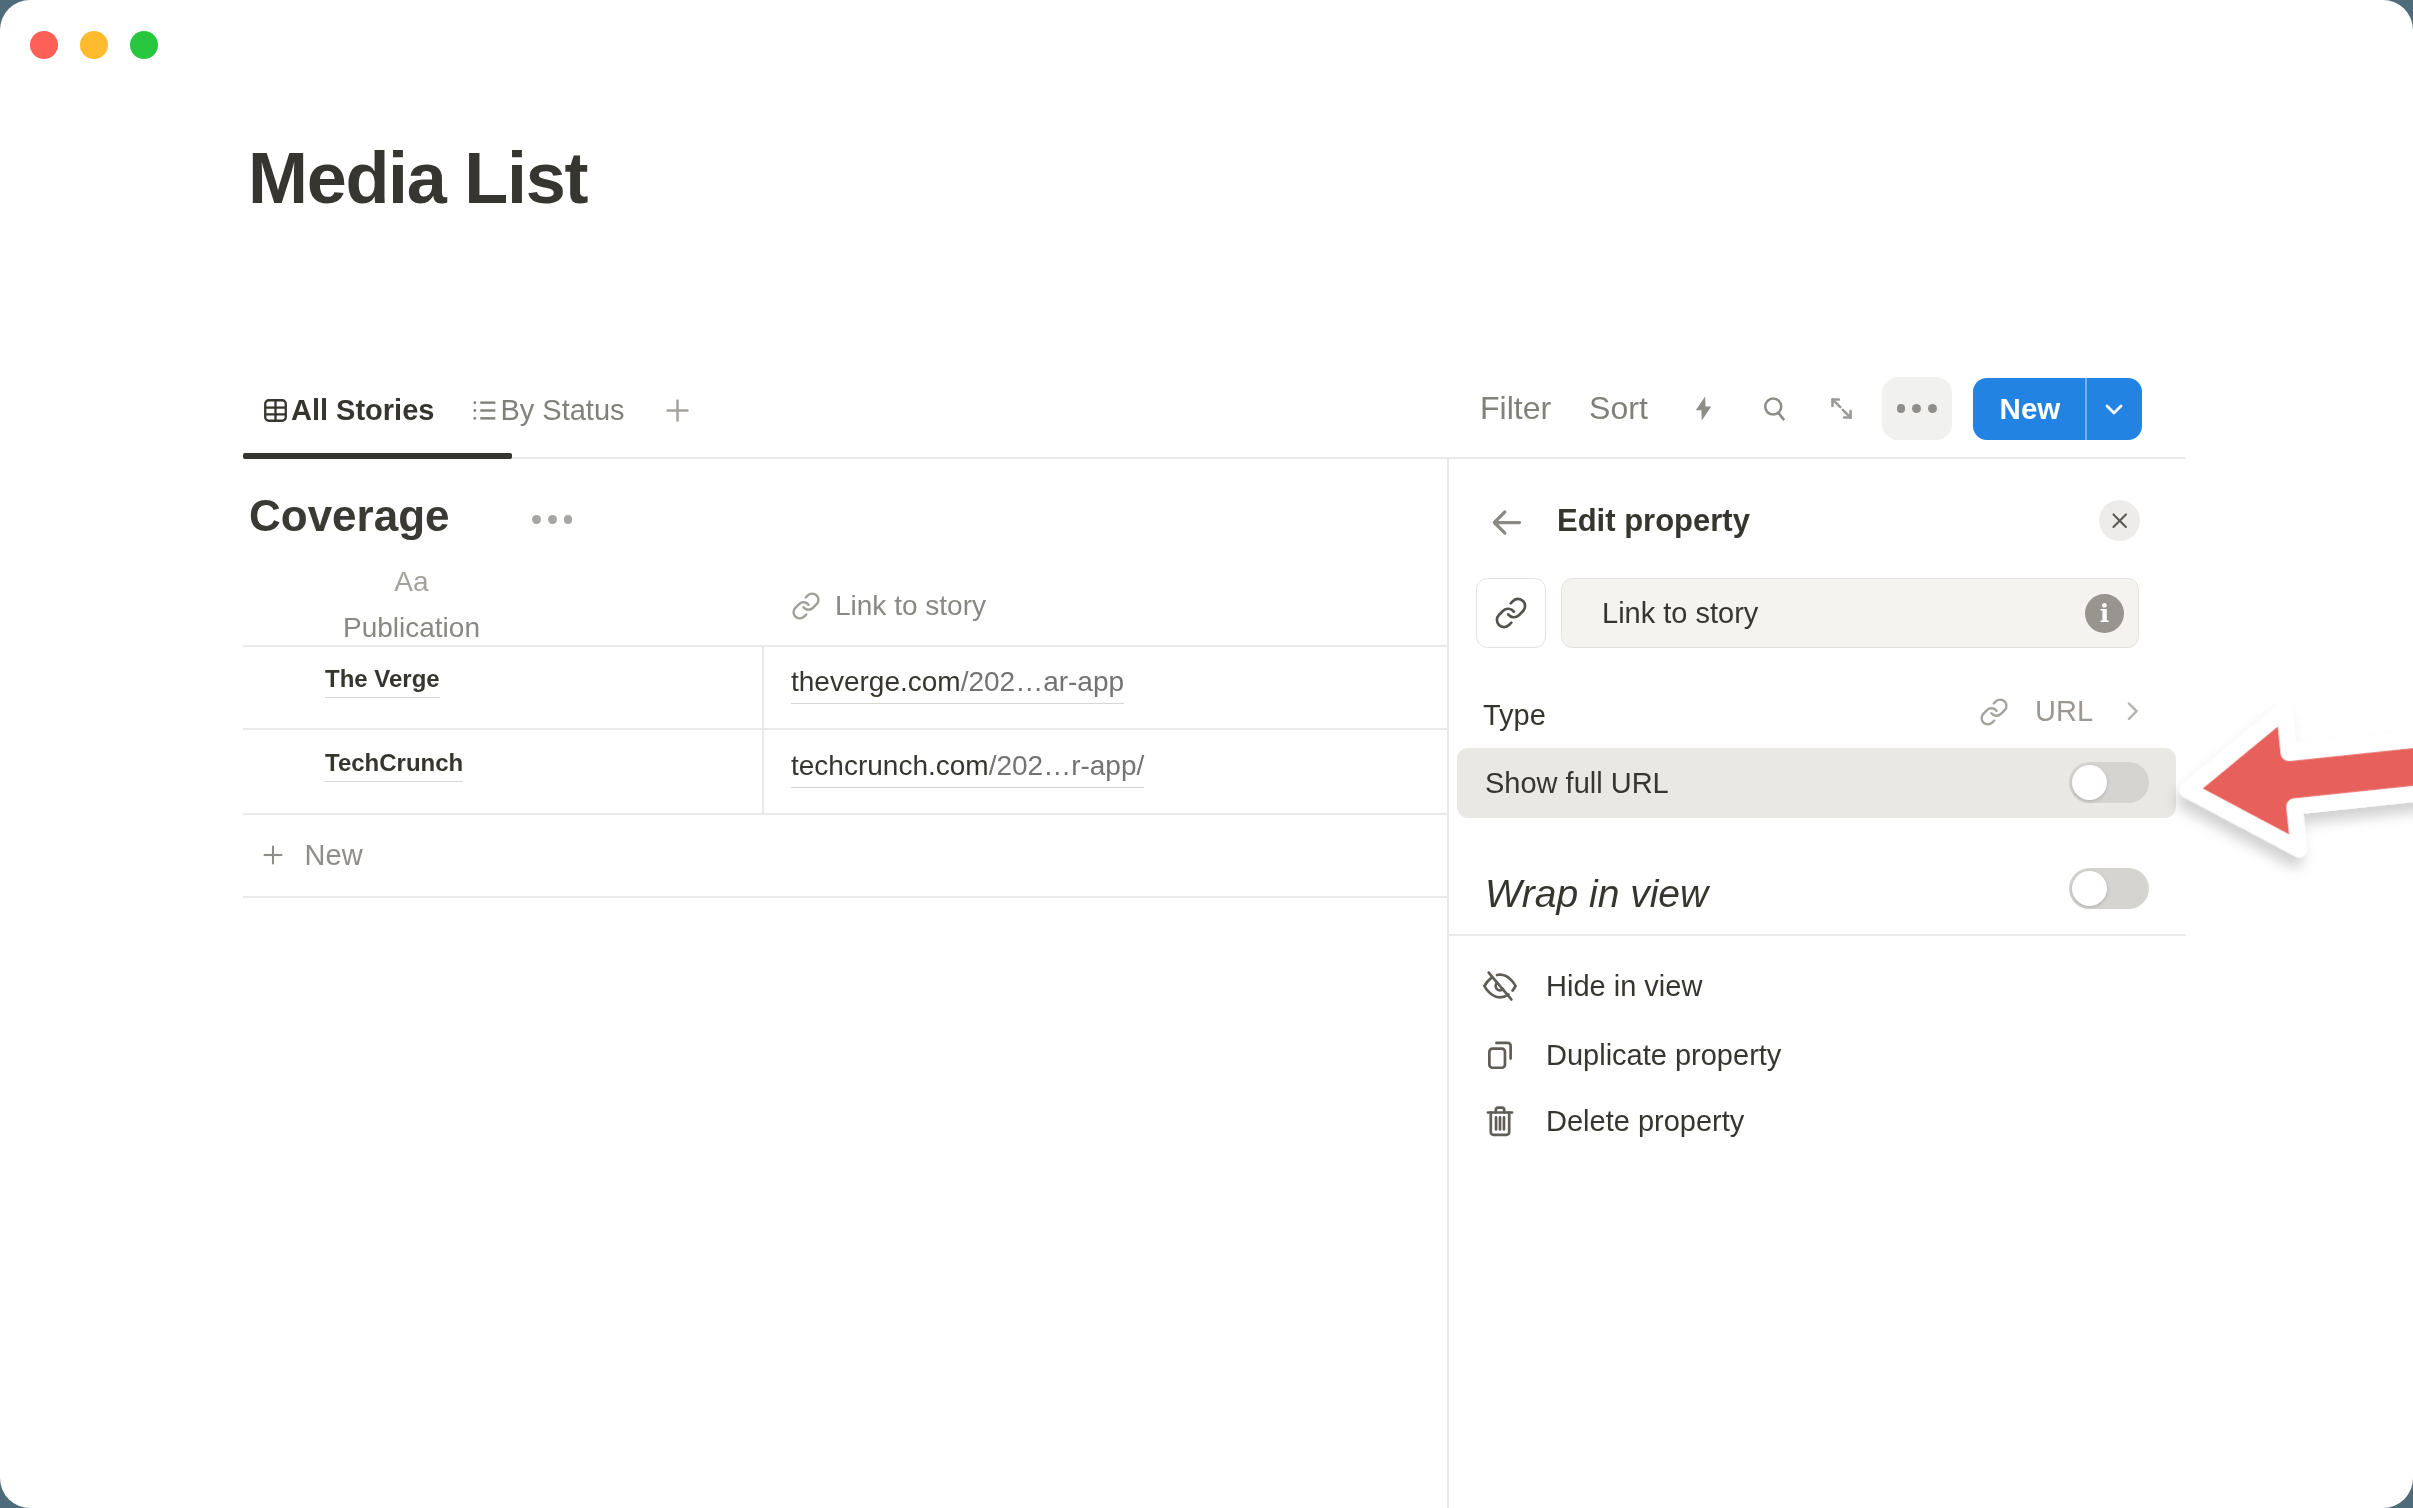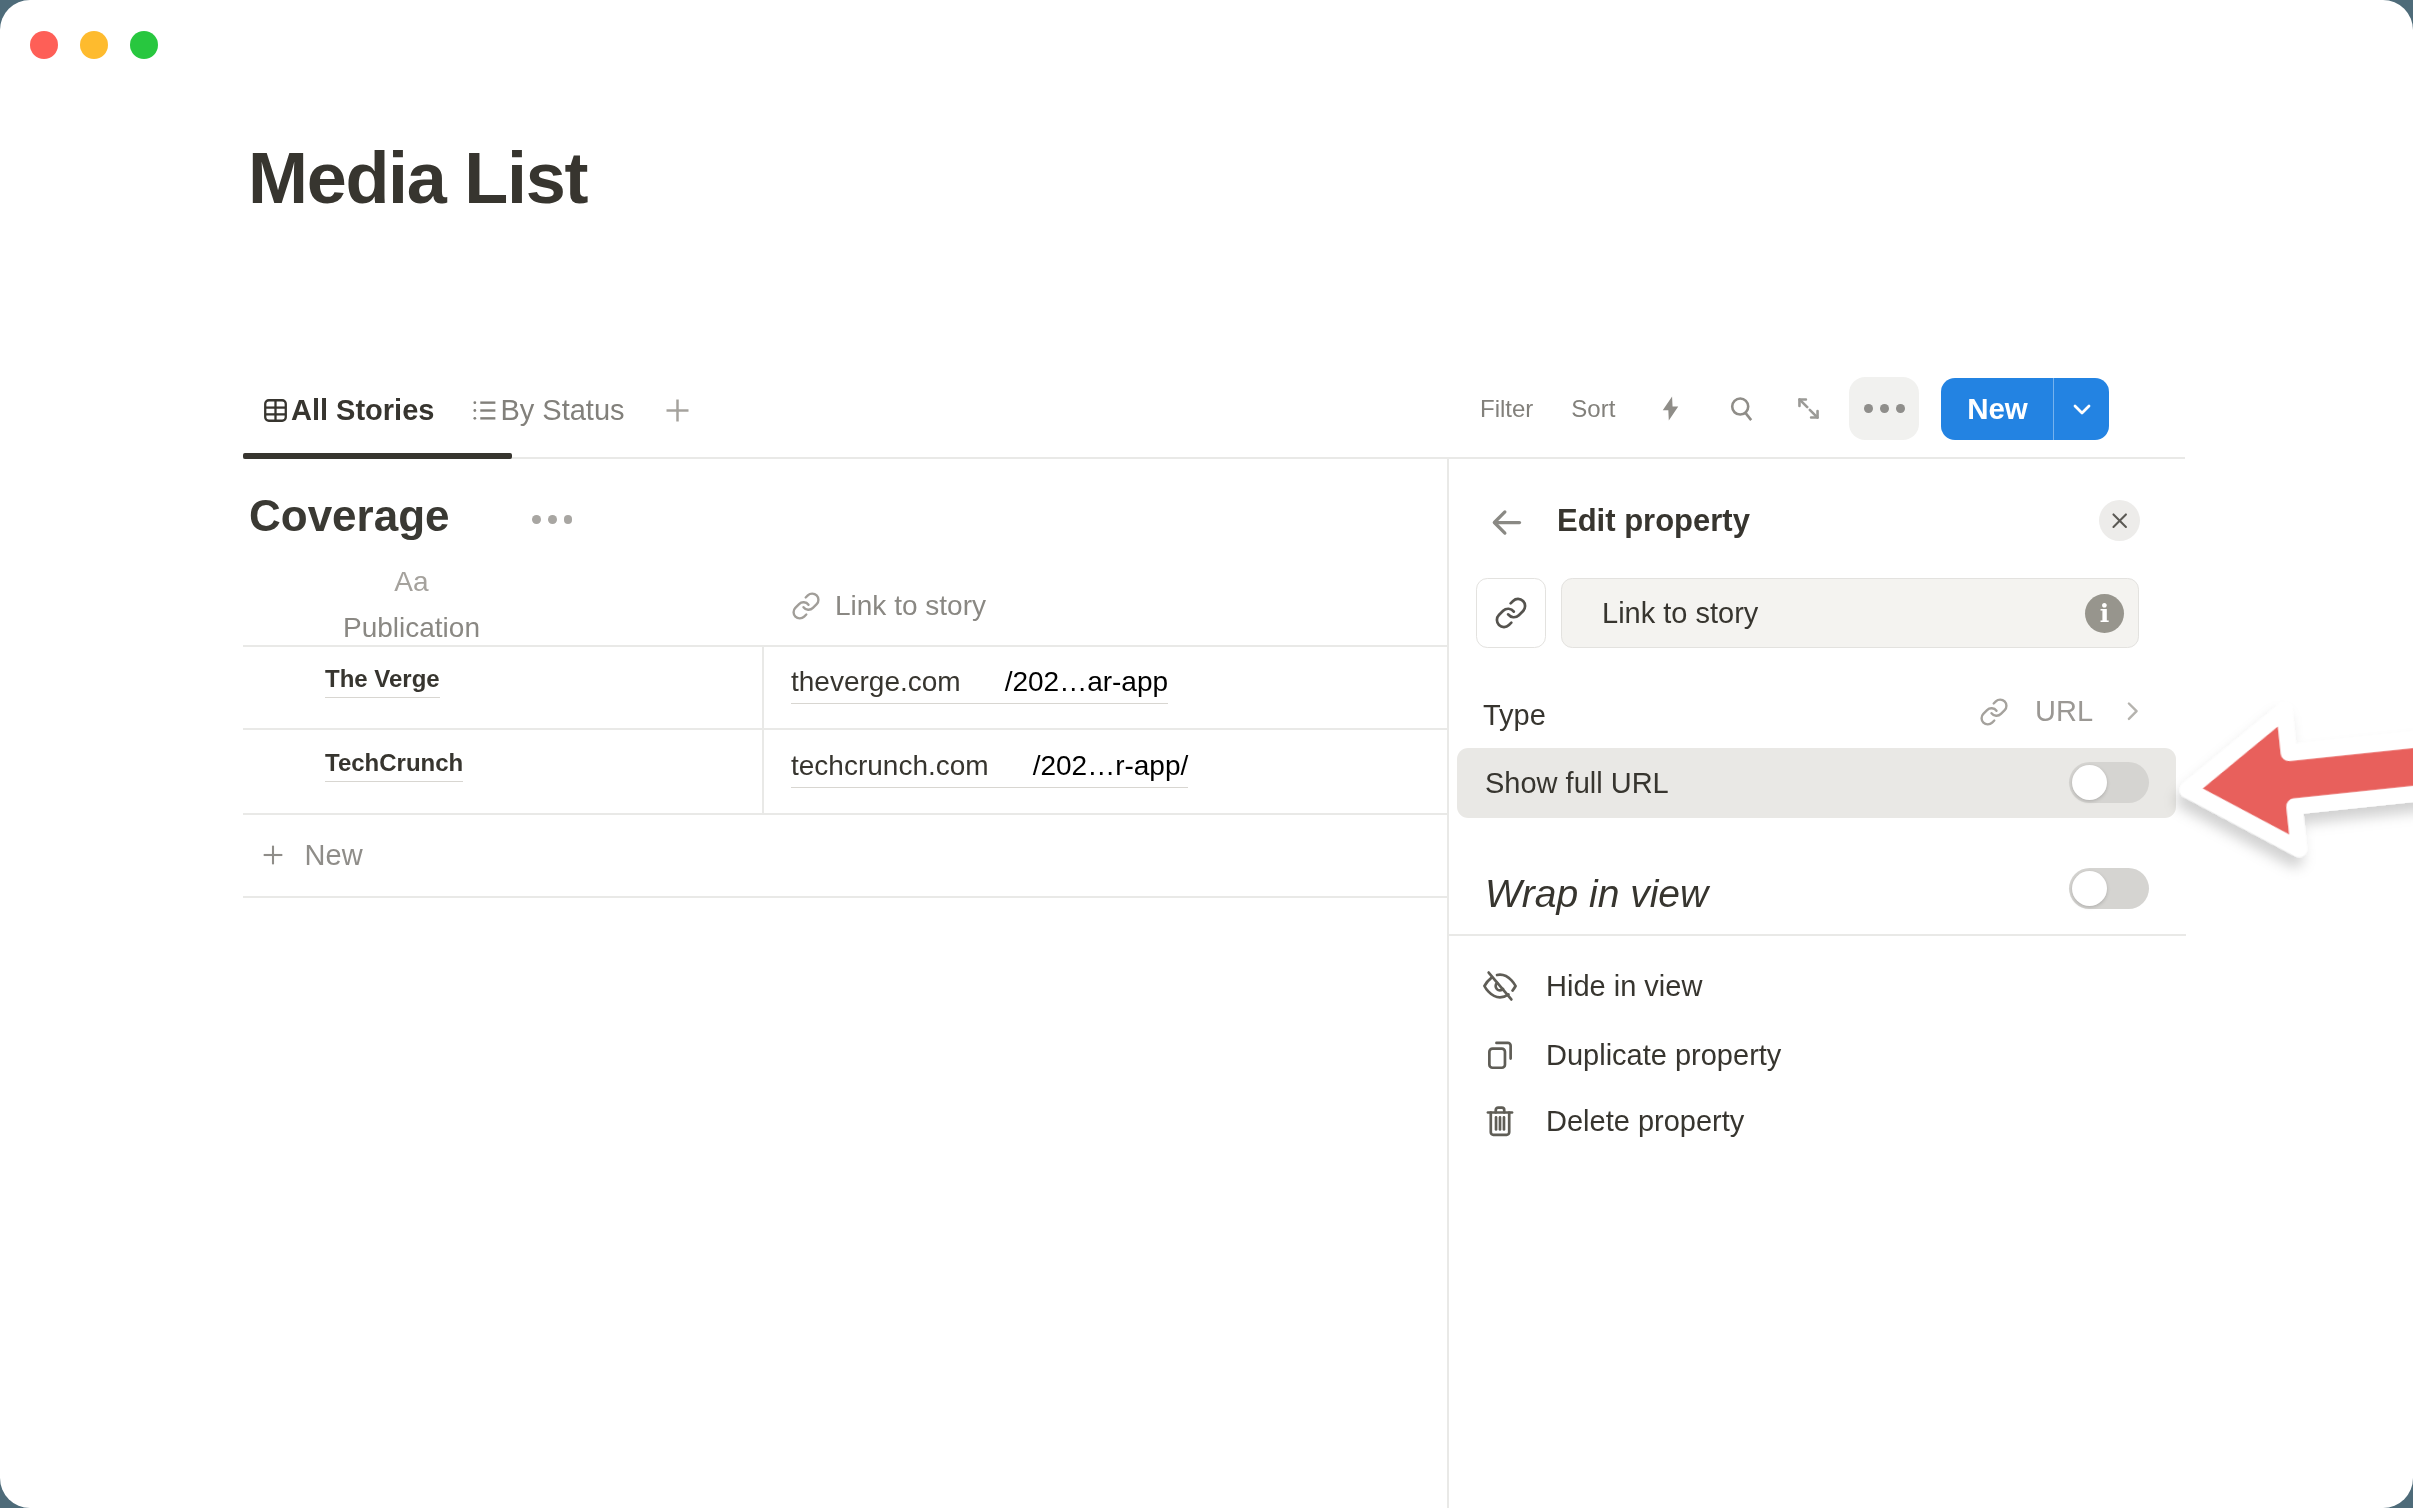--- a/index.html
+++ b/index.html
@@ -27,21 +27,21 @@
   
   .tabs{position:absolute;left:261px;top:380px;height:60px;display:flex;align-items:center;gap:36px;}
   .tab{display:flex;align-items:center;gap:1px;font-size:29px;}
   .tab.active{color:#37352f;font-weight:600;}
   .tab.inactive{color:#82807b;font-weight:400;}
   .tab-add{color:#a5a29d;display:flex;align-items:center;}
   .tabbar-line{position:absolute;left:243px;top:457px;width:1942px;height:1.9px;background:#e9e9e7;}
   .tabbar-active-bar{position:absolute;left:243px;top:453px;width:269px;height:5.7px;background:#37352f;border-radius:1.9px;}
   
   .toolbar{position:absolute;left:1480px;top:376px;height:65px;display:flex;align-items:center;}
-  .tb-text{font-size:24px;color:#82807b;}
+  .tb-text{font-size:32px;color:#82807b;}
   .tb-icon{color:#8f8d88;display:flex;align-items:center;}
   .more-pill{width:70px;height:63px;background:#f1f1ef;border-radius:16.3px;display:flex;align-items:center;justify-content:center;gap:7px;}
   .more-pill i{width:8.8px;height:8.8px;border-radius:50%;background:#8f8e8b;display:block;}
   .new-btn{height:62px;border-radius:14px;background:#2383e2;display:flex;align-items:stretch;overflow:hidden;color:#ffffff;}
   .new-btn .new-main{display:flex;align-items:center;padding:0 25px 0 26.4px;font-size:29.5px;font-weight:600;}
   .new-btn .new-sep{width:1.3px;background:rgba(255,255,255,0.38);margin:0;}
   .new-btn .new-caret{width:55px;display:flex;align-items:center;justify-content:center;}
   
   .db-title{position:absolute;left:249px;top:491px;font-size:44px;font-weight:700;color:#3a3933;}
   .db-more{position:absolute;left:532px;top:515px;display:flex;gap:7px;}
@@ -51,21 +51,21 @@
   .hline{position:absolute;height:1.9px;background:#e9e9e7;}
   .vline{position:absolute;width:1.9px;background:#e9e9e7;}
   .cell-title{
     position:absolute;font-size:24px;font-weight:600;color:#37352f;
     border-bottom:1.9px solid #d8d6d1;padding-bottom:4.4px;
   }
   .cell-url{
     position:absolute;font-size:28px;border-bottom:1.9px solid #d8d6d1;padding-bottom:5px;white-space:nowrap;
   }
   .cell-url .url-dark{color:#37352f;}
-  .cell-url .url-light{color:#000000;margin-left:44px;}
+  .cell-url .url-light{color:#737373;}
   .new-row{position:absolute;left:259px;top:814px;height:82px;display:flex;align-items:center;gap:17.6px;color:#8f8d89;font-size:29px;}
   
   .panel-divider{position:absolute;left:1447px;top:458px;width:1.9px;height:1050px;background:#e9e9e7;}
   .panel-back{position:absolute;left:1487px;top:503px;color:#8a8984;}
   .panel-title{position:absolute;left:1557px;top:503px;font-size:31px;font-weight:700;color:#37352f;}
   .panel-close{position:absolute;left:2099px;top:500px;width:41px;height:41px;border-radius:50%;background:#edecea;display:flex;align-items:center;justify-content:center;color:#5b5954;}
   .prop-icon-btn{position:absolute;left:1476px;top:578px;width:70px;height:70px;border:1.3px solid #e3e2df;border-radius:11.3px;background:#ffffff;display:flex;align-items:center;justify-content:center;color:#55534e;box-sizing:border-box;}
   .prop-input{position:absolute;left:1561px;top:578px;width:578px;height:70px;border:1.3px solid #e3e2df;border-radius:11.3px;background:#f4f3f0;display:flex;align-items:center;box-sizing:border-box;padding:0 14px 0 40px;}
   .prop-input .prop-name{font-size:29px;color:#37352f;flex:1;}
   .info-badge{width:39px;height:39px;border-radius:50%;background:#97958d;color:#ffffff;display:flex;align-items:center;justify-content:center;font-family:"DejaVu Serif",serif;font-size:25px;font-weight:700;}

